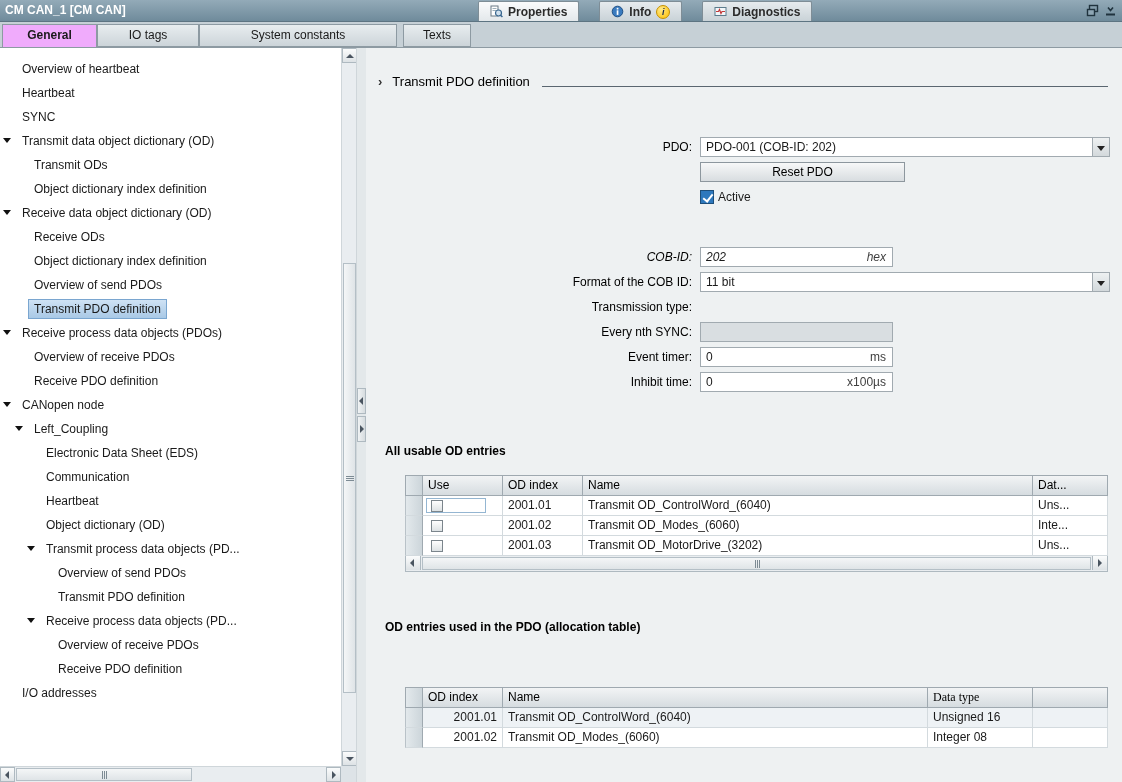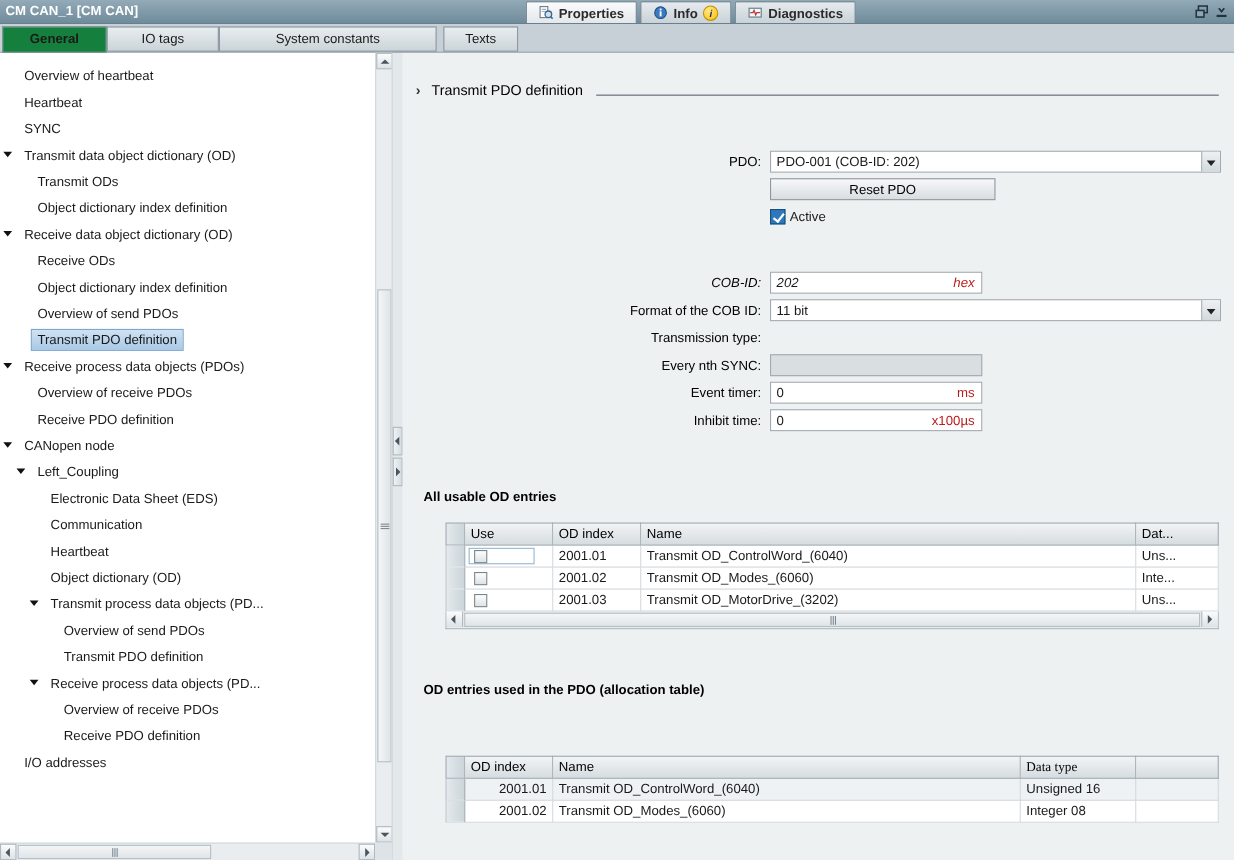--- a/index.html
+++ b/index.html
@@ -3,37 +3,37 @@
 <meta charset="utf-8">
 <style>
   html,body{margin:0;padding:0;background:#fff;}
   body{font-family:"Liberation Sans",sans-serif;font-size:12px;color:#1a1a1a;}
   .app{position:relative;width:1122px;height:782px;overflow:hidden;background:#eef1f2;}
 
   
   .titlebar{position:absolute;left:0;top:0;width:1122px;height:22px;
     background:linear-gradient(#93aab8,#6f8b9b);border-bottom:1px solid #5d7482;box-sizing:border-box;}
   .tb-title{position:absolute;left:5px;top:3px;color:#fff;font-weight:bold;white-space:nowrap;}
-  .tb-tabs{position:absolute;left:478px;bottom:0;display:flex;gap:3px;align-items:flex-end;}
+  .tb-tabs{position:absolute;left:478px;bottom:0;display:flex;gap:20px;align-items:flex-end;}
   .tb-tab{height:20px;display:flex;align-items:center;gap:5px;padding:0 11px;
     background:linear-gradient(#e6ebee,#c9d2d7);border:1px solid #7e8d96;border-bottom:none;
     border-radius:2px 2px 0 0;font-weight:bold;color:#2b2b2b;box-sizing:border-box;white-space:nowrap;}
   .tb-tab.active{background:linear-gradient(#fafbfc,#e3e8eb);}
   .ico{display:inline-flex;align-items:center;}
   .info-badge{display:inline-block;width:12px;height:12px;border-radius:7px;
     background:radial-gradient(circle at 35% 30%,#ffe98a,#fdbf00);border:1px solid #c59000;
     color:#1a2c4e;font-weight:bold;font-style:italic;font-size:9px;line-height:12px;text-align:center;box-sizing:content-box;}
   .tb-winicons{position:absolute;right:5px;top:4px;display:flex;gap:5px;}
 
   
   .tabstrip{position:absolute;left:0;top:22px;width:1122px;height:26px;background:#c6d0d6;
     border-bottom:1px solid #8d9aa2;box-sizing:border-box;}
   .tab{position:absolute;top:2px;height:23px;border:1px solid #8d9aa2;
     background:linear-gradient(#e8edef,#ccd4d9);text-align:center;line-height:21px;box-sizing:border-box;}
-  .tab.active{background:#15803d;font-weight:bold;height:24px;z-index:2;}
+  .tab.active{background:#f0abfc;font-weight:bold;height:24px;z-index:2;}
   .tab-general{left:2px;width:95px;}
   .tab-iotags{left:97px;width:102px;}
   .tab-sysconst{left:199px;width:198px;}
   .tab-texts{left:403px;width:68px;}
 
   
   .content{position:absolute;left:0;top:48px;width:1122px;height:734px;display:flex;}
 
   
   .sidebar{position:relative;width:356px;height:734px;background:#fff;flex:none;}
@@ -86,21 +86,21 @@
   .sec-chev{font-size:13px;font-weight:bold;color:#333;margin-right:10px;line-height:15px;}
   .sec-title{font-size:13px;color:#000;line-height:15px;white-space:nowrap;}
   .sec-rule{flex:1;border-bottom:1px solid #5a6670;margin:0 0 2px 12px;}
 
   .form{margin-top:48px;}
   .frow{display:flex;align-items:center;height:20px;margin-bottom:5px;}
   .frow.gap-lg{margin-top:40px;font-style:italic;}
   .flabel{width:334px;text-align:right;padding-right:8px;box-sizing:border-box;color:#000;white-space:nowrap;flex:none;}
   .field{height:20px;border:1px solid #a1aab0;background:#fff;display:flex;align-items:center;box-sizing:border-box;flex:none;}
   .field .val{flex:1;padding:0 5px;overflow:hidden;white-space:nowrap;}
-  .field .unit{padding:0 6px;color:#b91c1c;white-space:nowrap;}
+  .field .unit{padding:0 6px;color:#404040;white-space:nowrap;}
   .field.disabled{background:#d9dee1;}
   .w-full{width:410px;}
   .w-short{width:193px;}
   .dd-btn{width:16px;align-self:stretch;border-left:1px solid #a1aab0;
     background:linear-gradient(#eef1f2,#d3d9dc);position:relative;flex:none;}
   .dd-btn::after{content:"";position:absolute;left:4px;top:8px;border-left:4px solid transparent;
     border-right:4px solid transparent;border-top:5px solid #222;}
   .btn{width:205px;height:20px;border:1px solid #8d979e;background:linear-gradient(#f7f8f8,#d8dde0);
     font-family:"Liberation Sans",sans-serif;font-size:12px;color:#000;text-align:center;box-sizing:border-box;padding:0;}
   .cbox{width:12px;height:12px;border:1px solid #7b858c;background:linear-gradient(#fefefe,#dde2e4);

